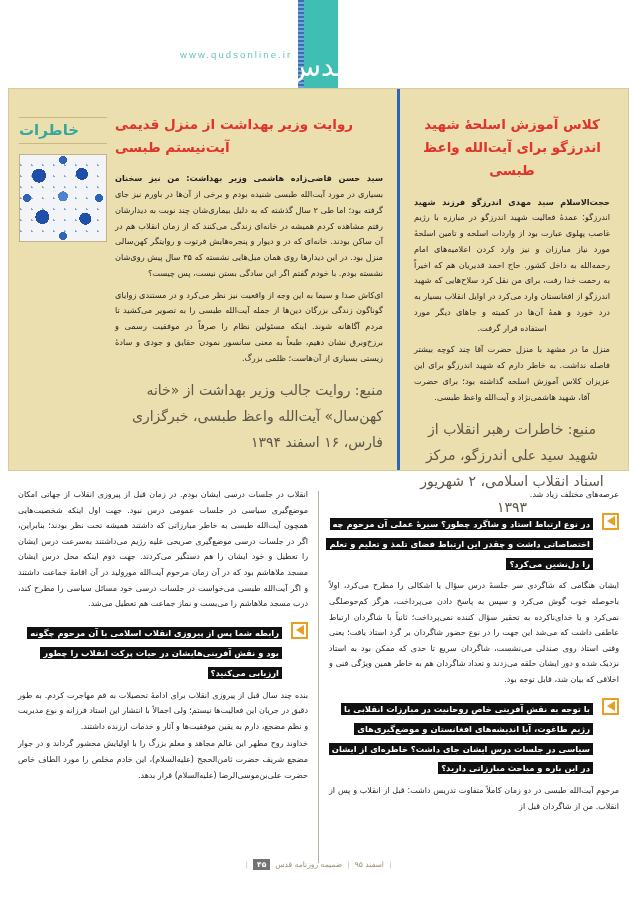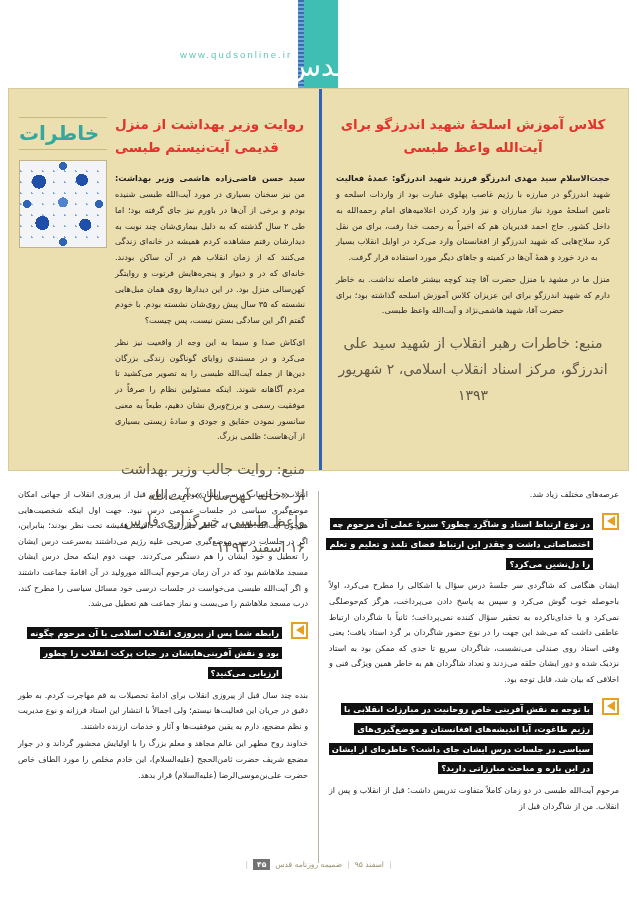--- a/index.html
+++ b/index.html
@@ -37,37 +37,37 @@
     padding-bottom:28px;direction:ltr;font-family:"Liberation Sans",sans-serif;
   }
 
   
   .feature{
     position:relative;margin:0 8px;height:383px;
     background:#ebdfb0;border:1px solid #d8cb99;
     box-sizing:border-box;display:flex;
   }
   .feature-right{
-    width:306px;box-sizing:border-box;padding:24px 18px 10px 14px;
+    width:228px;box-sizing:border-box;padding:24px 18px 10px 14px;
   }
   .v-rule{
     width:3px;background:#2e63b8;margin:0;flex:0 0 3px;
   }
   .feature-left{
     flex:1;box-sizing:border-box;padding:24px 14px 10px 10px;
     position:relative;display:flex;
   }
   .left-text{flex:1;padding-left:8px;}
   .left-deco{
     width:88px;flex:0 0 88px;padding-top:4px;
   }
 
   .kicker{
     text-align:left;direction:rtl;
-    color:#36a79d;font-size:20px;font-weight:bold;
+    color:#36a79d;font-size:15px;font-weight:bold;
     border-top:1px solid #c9b97f;border-bottom:1px solid #c9b97f;
     padding:3px 0 4px 0;margin:0 0 10px 0;
   }
   .tile{
     width:86px;height:86px;
     background:
       radial-gradient(circle at 22% 24%, #1f4fa8 0 7px, transparent 7px),
       radial-gradient(circle at 72% 22%, #1f4fa8 0 6px, transparent 6px),
       radial-gradient(circle at 26% 72%, #1f4fa8 0 7px, transparent 7px),
       radial-gradient(circle at 76% 74%, #1f4fa8 0 6px, transparent 6px),

